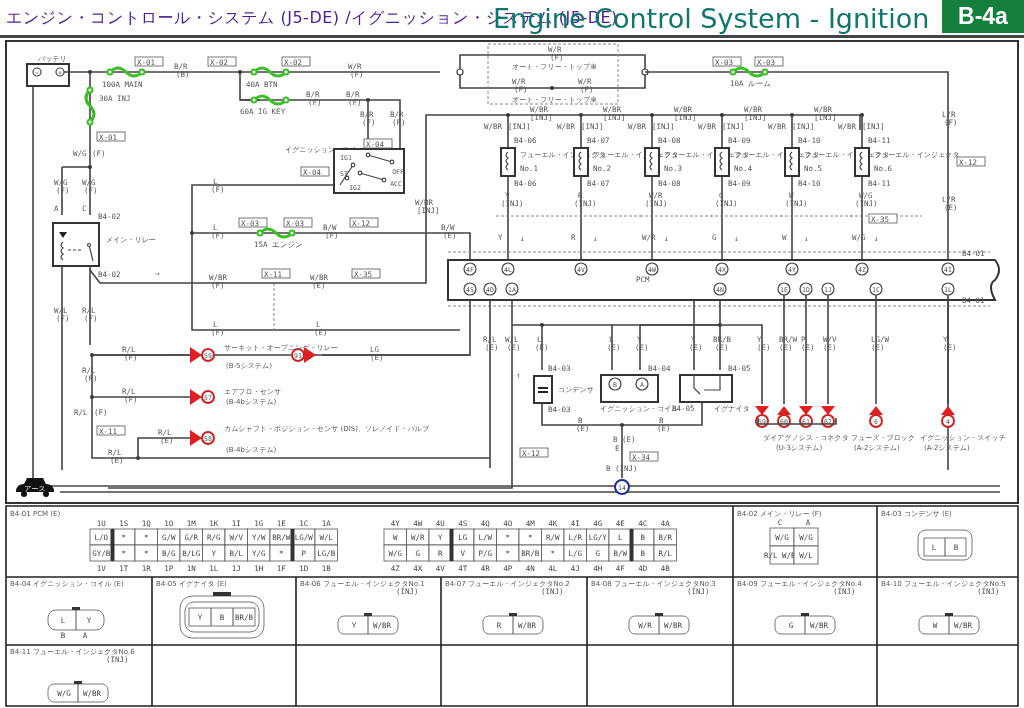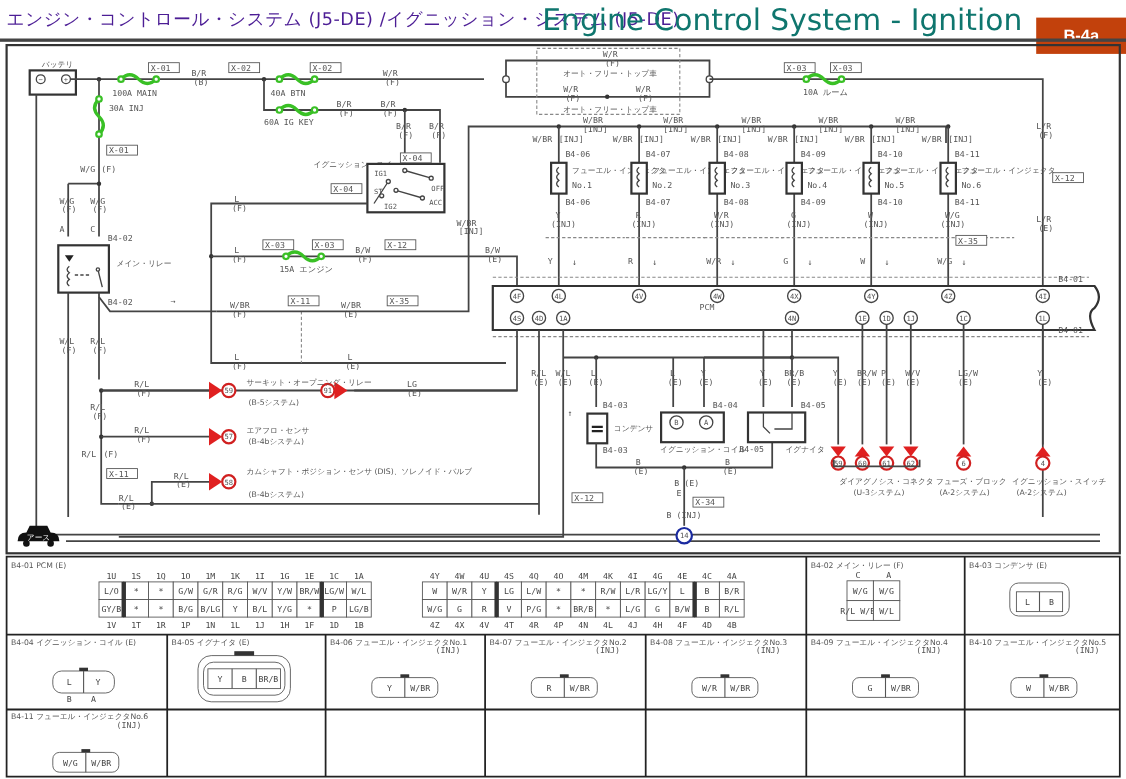--- a/index.html
+++ b/index.html
@@ -1,19 +1,19 @@
 <!DOCTYPE html>
 <html><head>
 <meta charset="utf-8">
 <style>
   html,body{margin:0;padding:0;background:#fff;}
   body{width:1024px;height:708px;overflow:hidden;position:relative;font-family:"DejaVu Sans",sans-serif;color:#333;}
   .hdr-jp{position:absolute;left:6px;top:8px;font-size:16px;color:#4c1d95;letter-spacing:0.5px;}
   .hdr-en{position:absolute;left:493px;top:3px;font-size:27px;color:#0f766e;font-family:"DejaVu Sans",sans-serif;}
-  .hdr-code{position:absolute;left:942px;top:0;width:82px;height:33px;background:#c2410c;color:#fff;font-weight:bold;font-size:15px;display:flex;align-items:center;justify-content:center;font-family:"Liberation Sans",sans-serif;margin-top:16px;}
+  .hdr-code{position:absolute;left:942px;top:0;width:82px;height:33px;background:#15803d;color:#fff;font-weight:bold;font-size:23px;display:flex;align-items:center;justify-content:center;font-family:"Liberation Sans",sans-serif;}
   .hdr-rule{position:absolute;left:0;top:35px;width:1024px;height:3px;background:#444;}
   svg{position:absolute;left:0;top:0;}
   svg text{font-family:"DejaVu Sans Mono",monospace;fill:#555;}
   .w{stroke:#444;stroke-width:1.6;fill:none;}
   .wt{stroke:#444;stroke-width:1.2;fill:none;}
   .dash{stroke:#888;stroke-width:1;fill:none;stroke-dasharray:3 2;}
   .box{stroke:#333;stroke-width:2;fill:#fff;}
   .lbl{font-size:7.5px;}
   .tag{font-size:7.5px;}
   .tagbox{fill:#fff;stroke:#555;stroke-width:0.8;}

